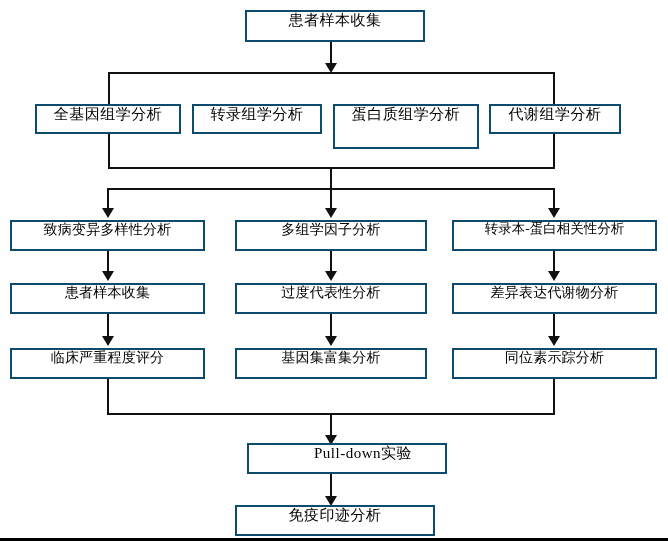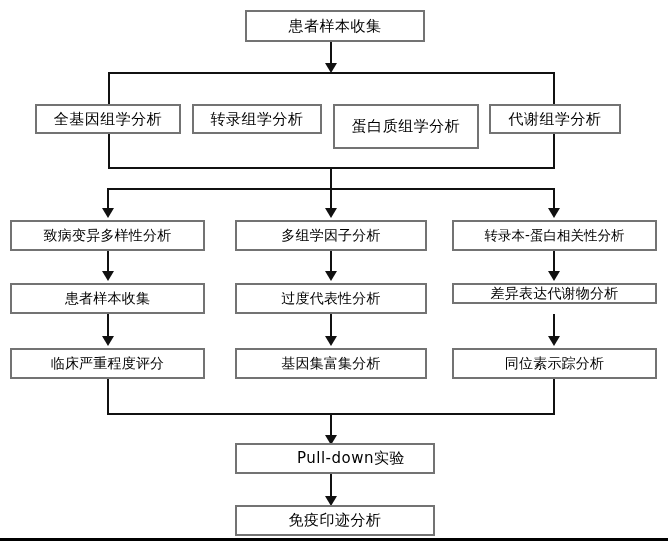--- a/index.html
+++ b/index.html
@@ -8,32 +8,32 @@
     position:relative;
     width:668px;height:541px;
     background:#ffffff;
     overflow:hidden;
     box-sizing:border-box;
     border-bottom:3px solid #000;
   }
   .node{
     position:absolute;
     box-sizing:border-box;
-    border:2px solid #737373;
+    border:2px solid #0c4a6e;
     background:#ffffff;
     display:flex;
-    align-items:center;
     justify-content:center;
     text-align:center;
     color:#000000;
     font-size:15px;
     line-height:1.1;
     letter-spacing:0.5px;
     white-space:nowrap;
     z-index:3;
+    font-family:Liberation Serif, serif;
   }
   .node.small{font-size:14px;letter-spacing:0.2px;}
   .node.tiny{font-size:13.5px;letter-spacing:0px;}
   .hline{position:absolute;background:#111111;height:2px;z-index:1;}
   .vline{position:absolute;background:#111111;width:2px;z-index:1;}
   .arrow{
     position:absolute;
     width:0;height:0;
     border-left:6px solid transparent;
     border-right:6px solid transparent;
@@ -105,21 +105,21 @@
 
   <div class="vline" style="left:553px;top:251px;height:24px;"></div>
   <div class="arrow" style="left:548px;top:271px;"></div>
 
   <div class="node small" style="left:10px;top:283px;width:195px;height:31px;">
     <span>患者样本收集</span>
   </div>
   <div class="node small" style="left:235px;top:283px;width:192px;height:31px;">
     <span>过度代表性分析</span>
   </div>
-  <div class="node small" style="left:452px;top:283px;width:205px;height:21px;">
+  <div class="node small" style="left:452px;top:283px;width:205px;height:31px;">
     <span>差异表达代谢物分析</span>
   </div>
 
   <div class="vline" style="left:107px;top:314px;height:26px;"></div>
   <div class="arrow" style="left:102px;top:336px;"></div>
 
   <div class="vline" style="left:330px;top:314px;height:26px;"></div>
   <div class="arrow" style="left:325px;top:336px;"></div>
 
   <div class="vline" style="left:553px;top:314px;height:26px;"></div>
@@ -135,21 +135,21 @@
     <span>同位素示踪分析</span>
   </div>
 
   <div class="vline" style="left:107px;top:379px;height:36px;"></div>
   <div class="vline" style="left:553px;top:379px;height:36px;"></div>
   <div class="hline" style="left:107px;top:413px;width:448px;"></div>
 
   <div class="vline" style="left:330px;top:413px;height:28px;"></div>
   <div class="arrow" style="left:325px;top:435px;"></div>
 
-  <div class="node" style="left:235px;top:443px;width:200px;height:31px;padding-left:32px;">
+  <div class="node" style="left:247px;top:443px;width:200px;height:31px;padding-left:32px;">
     <span>Pull-down实验</span>
   </div>
 
   <div class="vline" style="left:330px;top:474px;height:26px;"></div>
   <div class="arrow" style="left:325px;top:496px;"></div>
 
   <div class="node" style="left:235px;top:505px;width:200px;height:31px;">
     <span>免疫印迹分析</span>
   </div>
 

